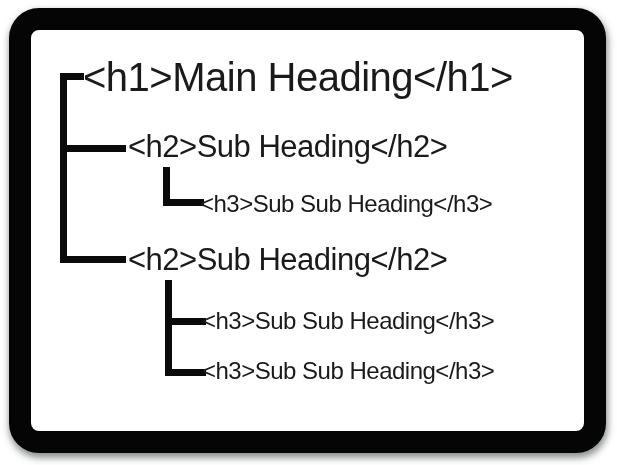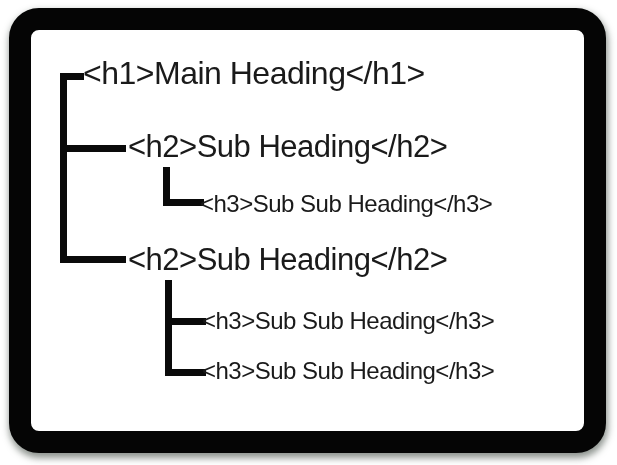--- a/index.html
+++ b/index.html
@@ -48,21 +48,21 @@
   .branch-h3b      { left: 134px; top: 288px; width: 41px; height: 7px; }
   .branch-h3c      { left: 134px; top: 339px; width: 41px; height: 7px; }
   
   .node {
     position: absolute;
     color: #1a1a1a;
     white-space: nowrap;
     line-height: 1;
     letter-spacing: -0.5px;
   }
-  .node-h1  { left: 52px;  top: 27px;  font-size: 32px; }
+  .node-h1  { left: 52px;  top: 27px;  font-size: 40px; }
   .node-h2a { left: 97px;  top: 101px; font-size: 31px; }
   .node-h3a { left: 169px; top: 162px; font-size: 24px; }
   .node-h2b { left: 97px;  top: 214px; font-size: 31px; }
   .node-h3b { left: 171px; top: 279px; font-size: 24px; }
   .node-h3c { left: 171px; top: 329px; font-size: 24px; }
 </style>
 </head>
 <body>
 
 <div class="stage">

